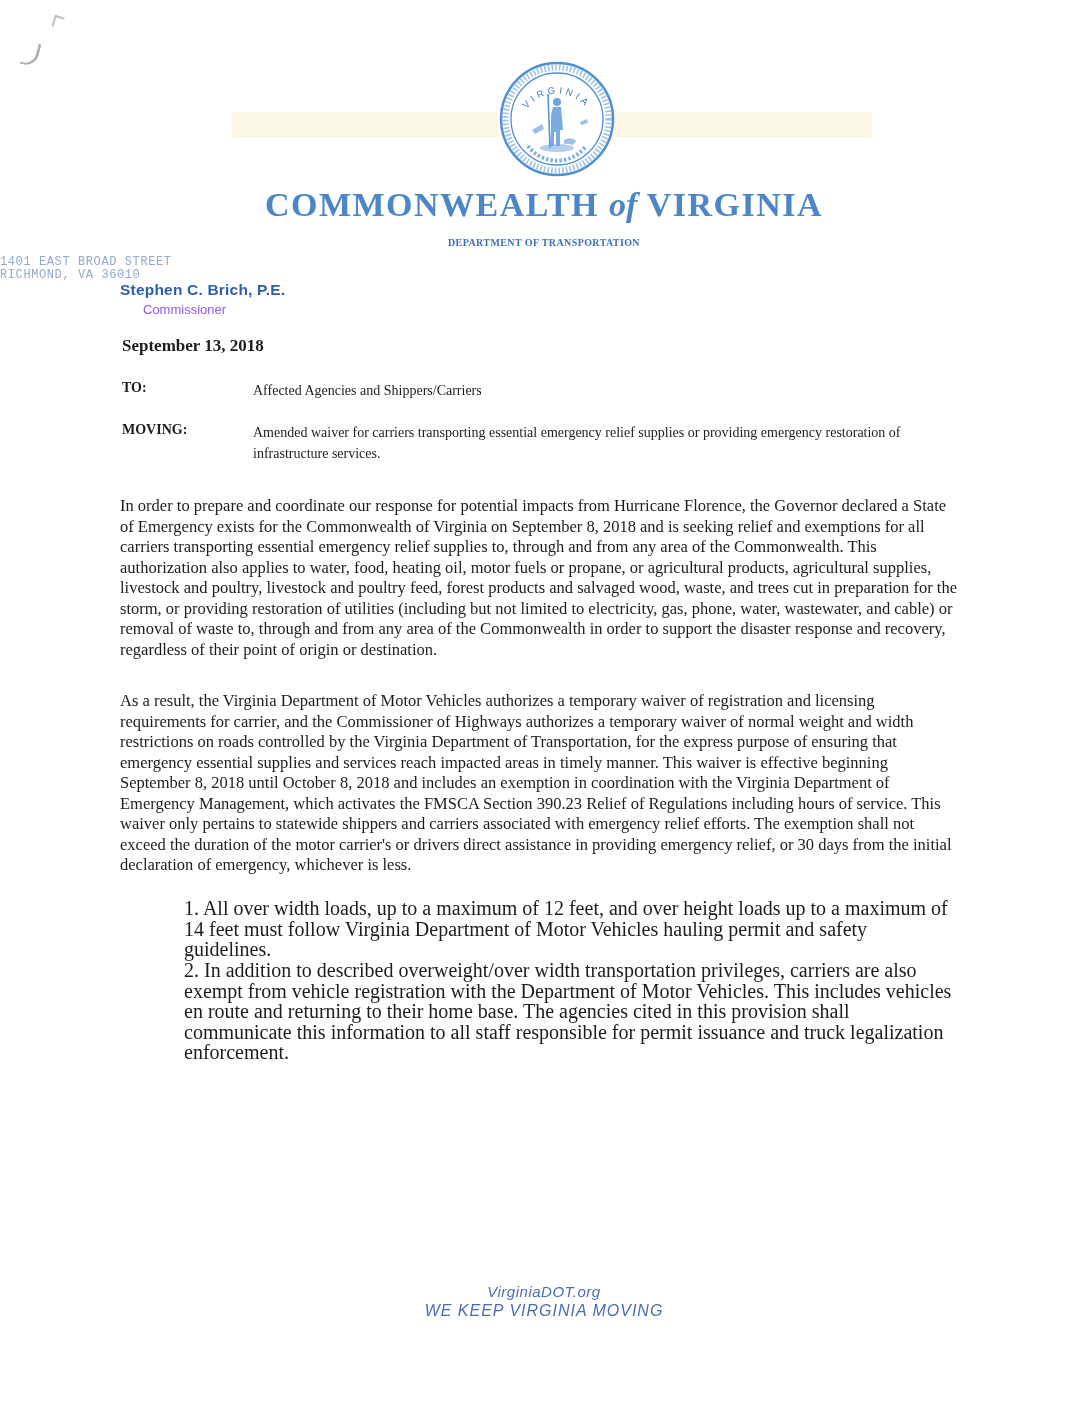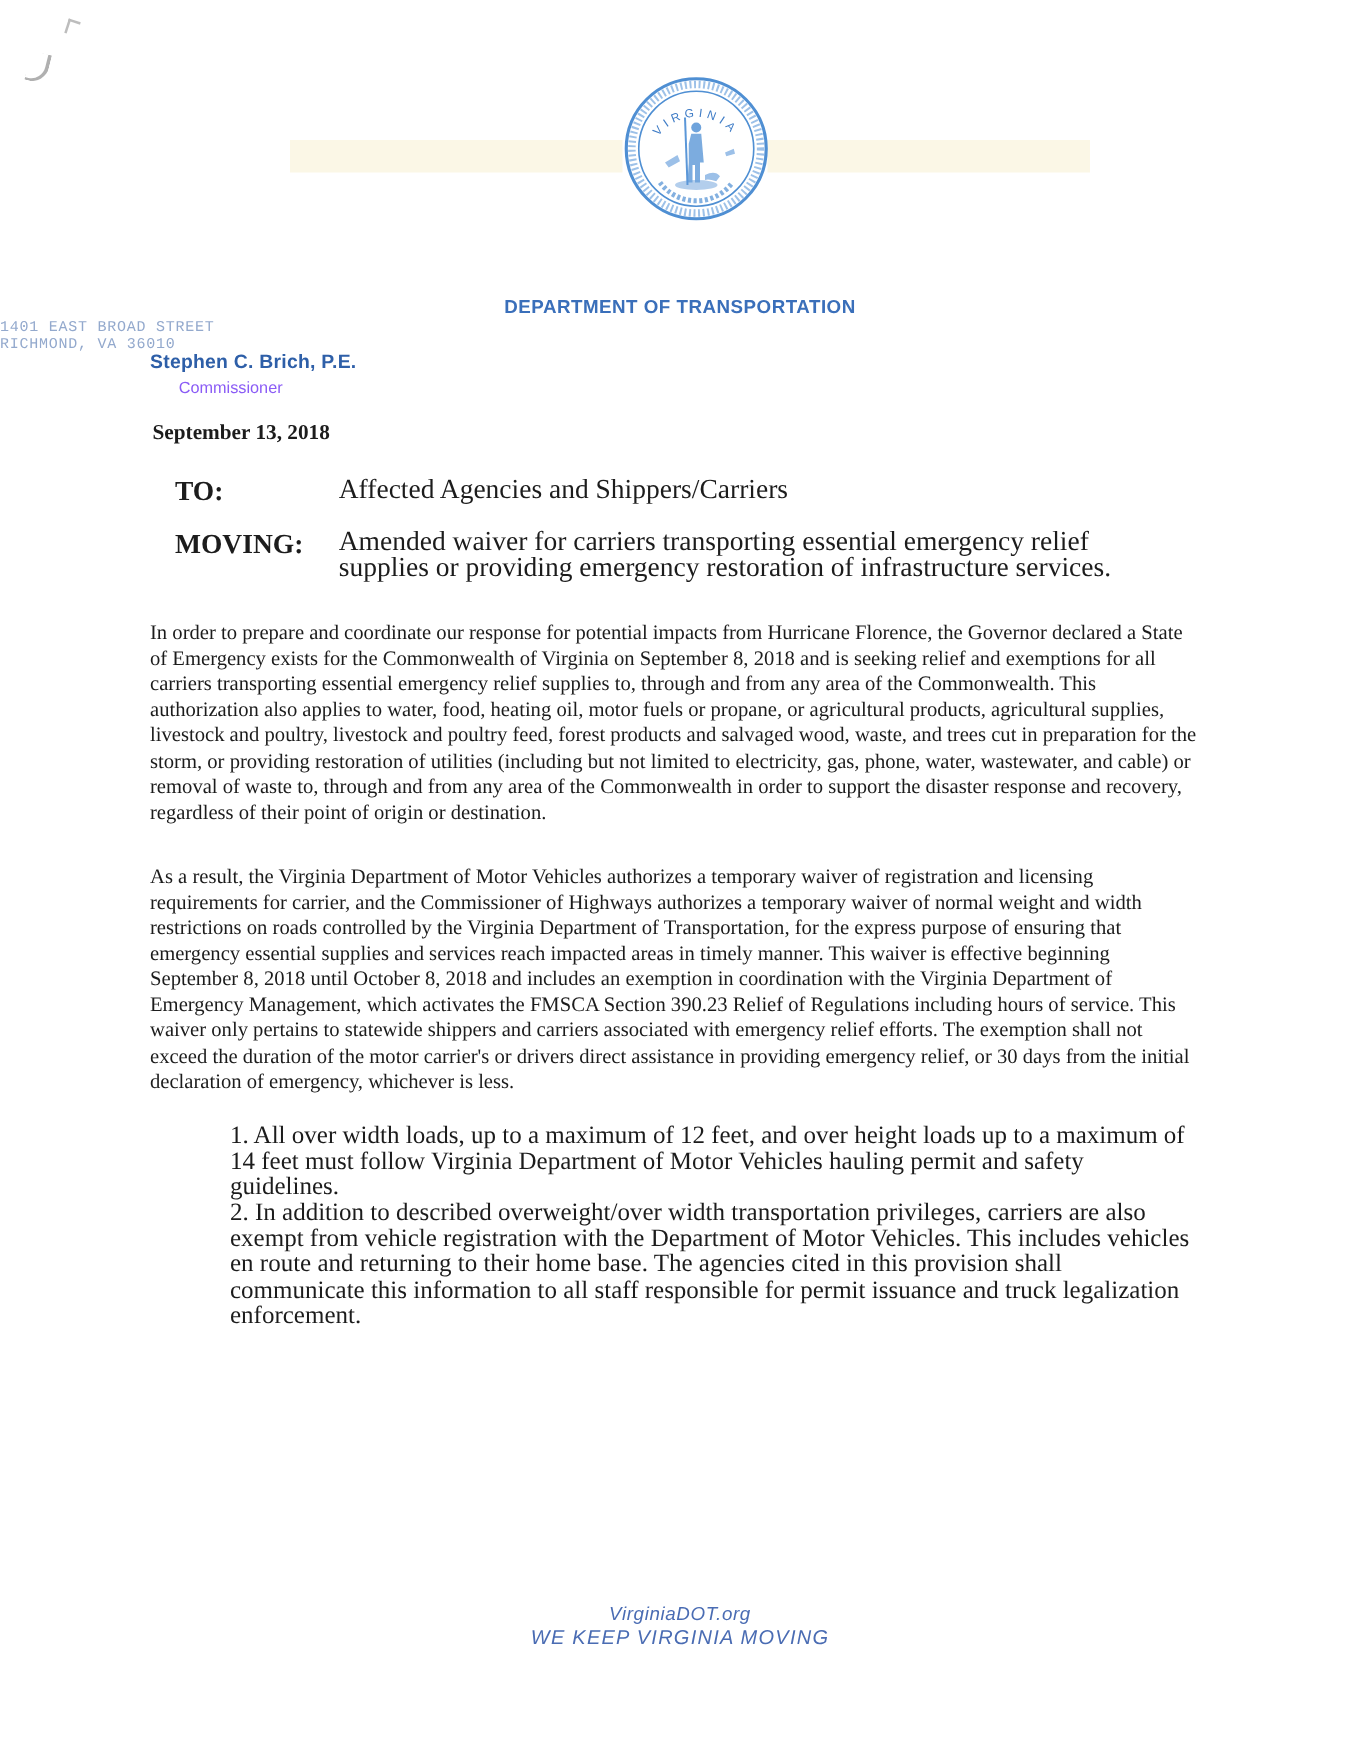--- a/index.html
+++ b/index.html
@@ -34,38 +34,38 @@
   .title{
     position:absolute;top:186px;left:0;width:100%;
     text-align:center;
     font-size:34px;letter-spacing:1.5px;
     color:#4d86c8;font-weight:600;
   }
   .title .of{font-style:italic;text-transform:lowercase;letter-spacing:0;}
 
   .dept{
     position:absolute;top:237px;left:0;width:100%;text-align:center;
-    font-family:Liberation Sans, sans-serif;
-    font-weight:bold;font-size:15px;letter-spacing:.4px;
+    font-family:Liberation Serif, serif;
+    font-weight:bold;font-size:10px;letter-spacing:.4px;
     color:#3a6fba;
   }
   .addr{
     position:absolute;top:256px;left:0;width:100%;text-align:left;
     font-family:Liberation Mono, monospace;
     font-size:12px;letter-spacing:.6px;line-height:13px;
     color:#93a9cd;
   }
 
   .commissioner{position:absolute;left:120px;top:281px;font-family:"Liberation Sans", sans-serif;}
   .commissioner .name{font-weight:bold;font-size:15.5px;color:#2e5fa8;letter-spacing:.2px;}
   .commissioner .role{font-size:13px;color:#8b5cf6;margin-left:23px;margin-top:3px;}
 
   .date{position:absolute;left:122px;top:336px;font-size:17px;font-weight:bold;}
 
-  .meta-row{position:absolute;left:140px;display:flex;font-size:22px;}
+  .meta-row{position:absolute;left:122px;display:flex;font-size:14px;}
   .meta-row .label{width:131px;font-weight:bold;flex:0 0 131px;}
   .meta-row .value{width:650px;line-height:21px;}
   .row-to{top:380px;}
   .row-subject{top:422px;}
 
   .para{position:absolute;left:120px;width:840px;font-size:16.5px;line-height:20.5px;text-align:left;}
   .para1{top:496px;}
   .para2{top:691px;}
 
   .list-item{position:absolute;left:184px;width:772px;font-size:20px;line-height:20.5px;}
@@ -103,20 +103,25 @@
       <ellipse cx="59" cy="88" rx="17" ry="4" fill="#8ab4e2" opacity="0.65"></ellipse>
       <circle cx="59" cy="42" r="4" fill="#6ea3dc"></circle>
       <path d="M 55 47 L 63 47 L 65 70 L 62 70 L 62 86 L 58 86 L 58 72 L 56 72 L 56 86 L 52 86 L 53 70 L 53 55 Z" fill="#6ea3dc" opacity="0.9"></path>
       <line x1="50" y1="34" x2="52" y2="88" stroke="#5b97d8" stroke-width="1.6"></line>
       <path d="M 66 80 q 8 -4 12 1 l -3 4 q -6 -2 -9 -1 Z" fill="#9cc0e8"></path>
       <path d="M 34 70 l 10 -6 l 2 5 l -9 5 Z" fill="#9cc0e8"></path>
       <path d="M 82 62 l 7 -3 l 1 4 l -7 2 Z" fill="#9cc0e8"></path>
     </svg>
   </div>
 
+  <div class="title">
+    <span>COMMONWEALTH</span>
+    <span class="of">of</span>
+    <span>VIRGINIA</span>
+  </div>
 
   <div class="dept">DEPARTMENT OF TRANSPORTATION</div>
 
   <div class="addr">
     <div>1401 EAST BROAD STREET</div>
     <div>RICHMOND, VA 36010</div>
   </div>
 
   <div class="commissioner">
     <div class="name">Stephen C. Brich, P.E.</div>

